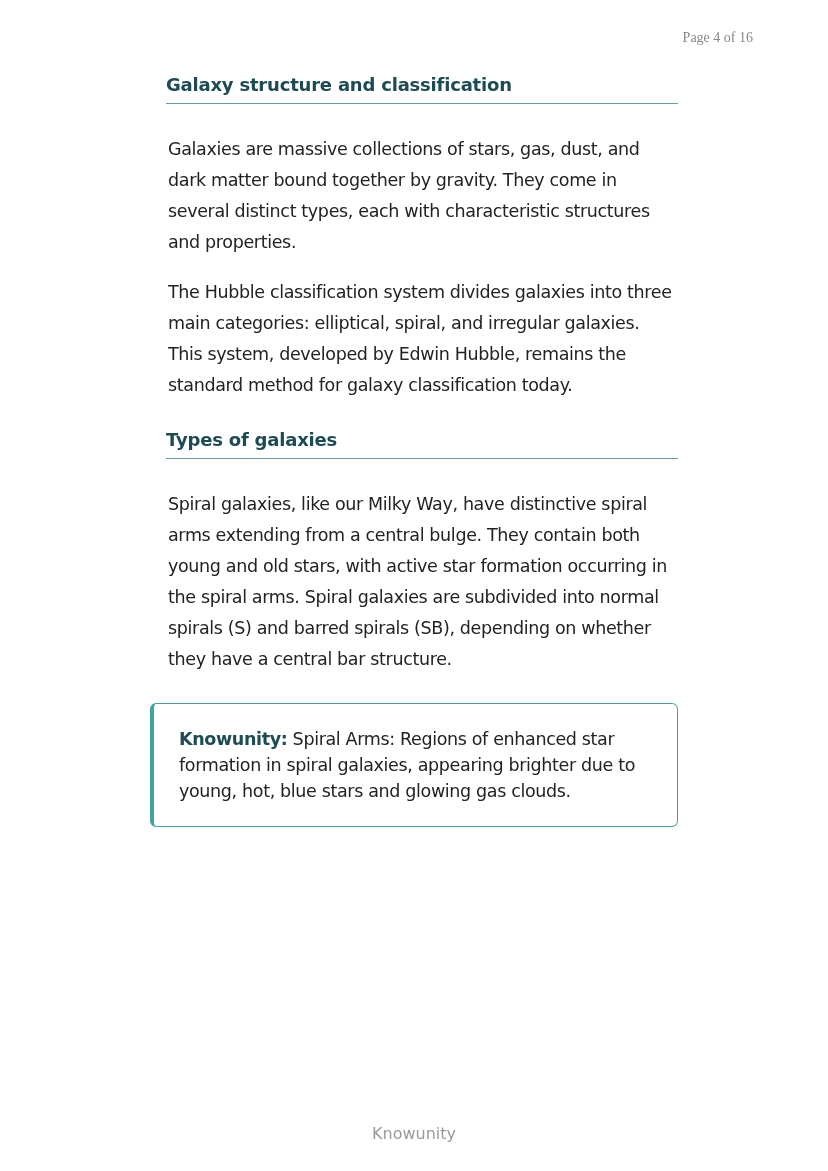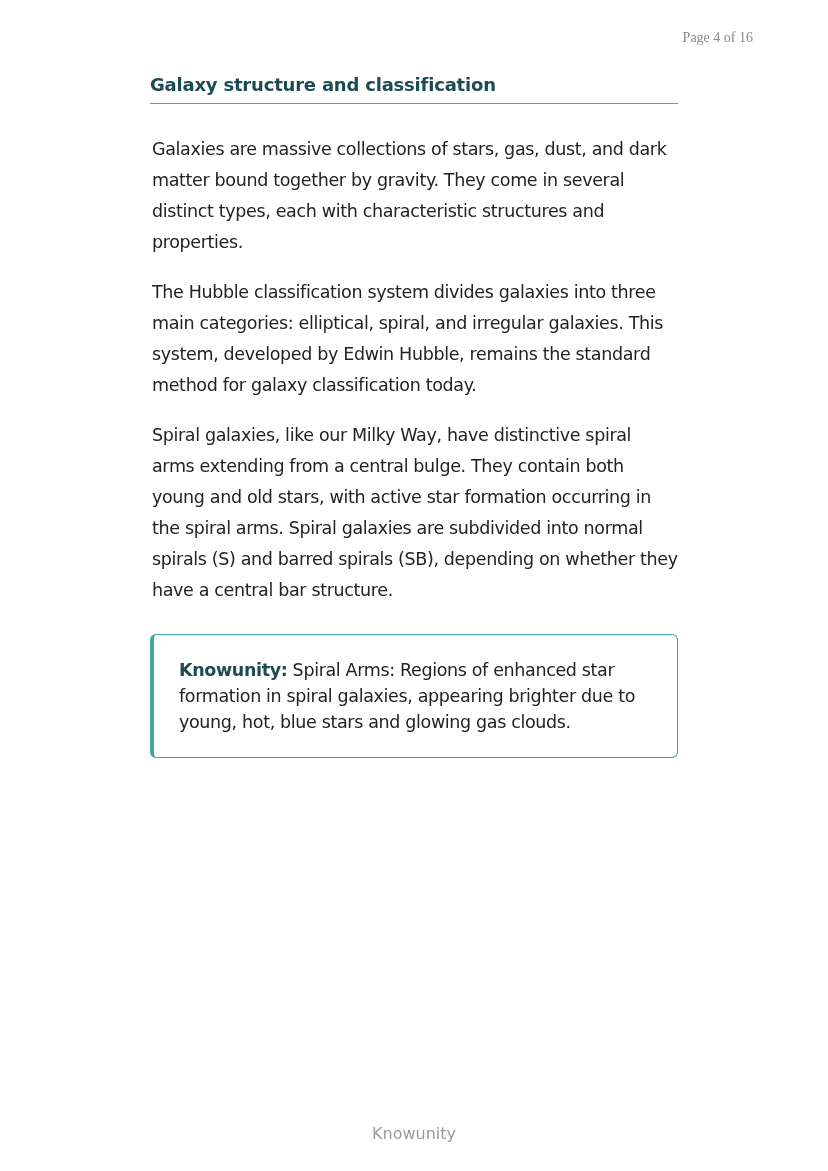--- a/index.html
+++ b/index.html
@@ -1,36 +1,37 @@
 <!DOCTYPE html>
 <html><head>
   <meta charset="utf-8">
   <style>
     html, body { margin: 0; padding: 0; background: #ffffff; }
     body { width: 828px; height: 1171px; position: relative; overflow: hidden; font-family: "DejaVu Sans", sans-serif; color: #222; }
     .page-num { position: absolute; top: 30px; right: 75px; font-family: "Liberation Serif", serif; font-size: 14px; color: #888; }
     .content { position: absolute; left: 150px; top: 74px; width: 528px; }
-    .h2 { font-family: "DejaVu Sans", sans-serif; font-weight: bold; font-size: 18px; color: #1d4b54; padding-bottom: 8px; border-bottom: 1.5px solid #5e9ea6; margin: 0 0 30px 0; letter-spacing: -0.2px; }
-    .p { font-size: 17.5px; line-height: 31px; color: #222; margin: 0 0 19px 2px; letter-spacing: -0.35px; }
+    .h2 { font-family: "DejaVu Sans", sans-serif; font-weight: bold; font-size: 18px; color: #1d4b54; padding-bottom: 8px; border-bottom: 1.5px solid #5e9ea6; margin: 0 0 30px 16px; letter-spacing: -0.2px; }
+    .p { font-size: 17.5px; line-height: 31px; color: #222; margin: 0 0 19px 18px; letter-spacing: -0.35px; }
     .h2.second { margin-top: 28px; }
     .def-box { margin-top: 28px; border: 1.5px solid #3fa5a0; border-left: 4px solid #3fa5a0; border-radius: 6px; padding: 22px 24px 22px 25px; }
     .def-text { font-size: 17.5px; line-height: 26px; color: #222; letter-spacing: -0.35px; }
     .def-label { font-weight: bold; color: #1d4b54; }
     .footer { position: absolute; top: 1124px; left: 0; width: 828px; text-align: center; font-size: 16px; color: #9a9a9a; }
   </style>
 </head>
 <body>
 
 <div class="page-num">Page 4 of 16</div>
 
 <div class="content">
   <h2 class="h2">Galaxy structure and classification</h2>
   <p class="p">Galaxies are massive collections of stars, gas, dust, and dark matter bound together by gravity. They come in several distinct types, each with characteristic structures and properties.</p>
   <p class="p">The Hubble classification system divides galaxies into three main categories: elliptical, spiral, and irregular galaxies. This system, developed by Edwin Hubble, remains the standard method for galaxy classification today.</p>
 
+  <h2 class="h2 second">Types of galaxies</h2>
   <p class="p">Spiral galaxies, like our Milky Way, have distinctive spiral arms extending from a central bulge. They contain both young and old stars, with active star formation occurring in the spiral arms. Spiral galaxies are subdivided into normal spirals (S) and barred spirals (SB), depending on whether they have a central bar structure.</p>
 
   <div class="def-box">
     <div class="def-text"><span class="def-label">Knowunity:</span><span> Spiral Arms: Regions of enhanced star formation in spiral galaxies, appearing brighter due to young, hot, blue stars and glowing gas clouds.</span></div>
   </div>
 </div>
 
 <div class="footer">Knowunity</div>
 
 </body></html>

